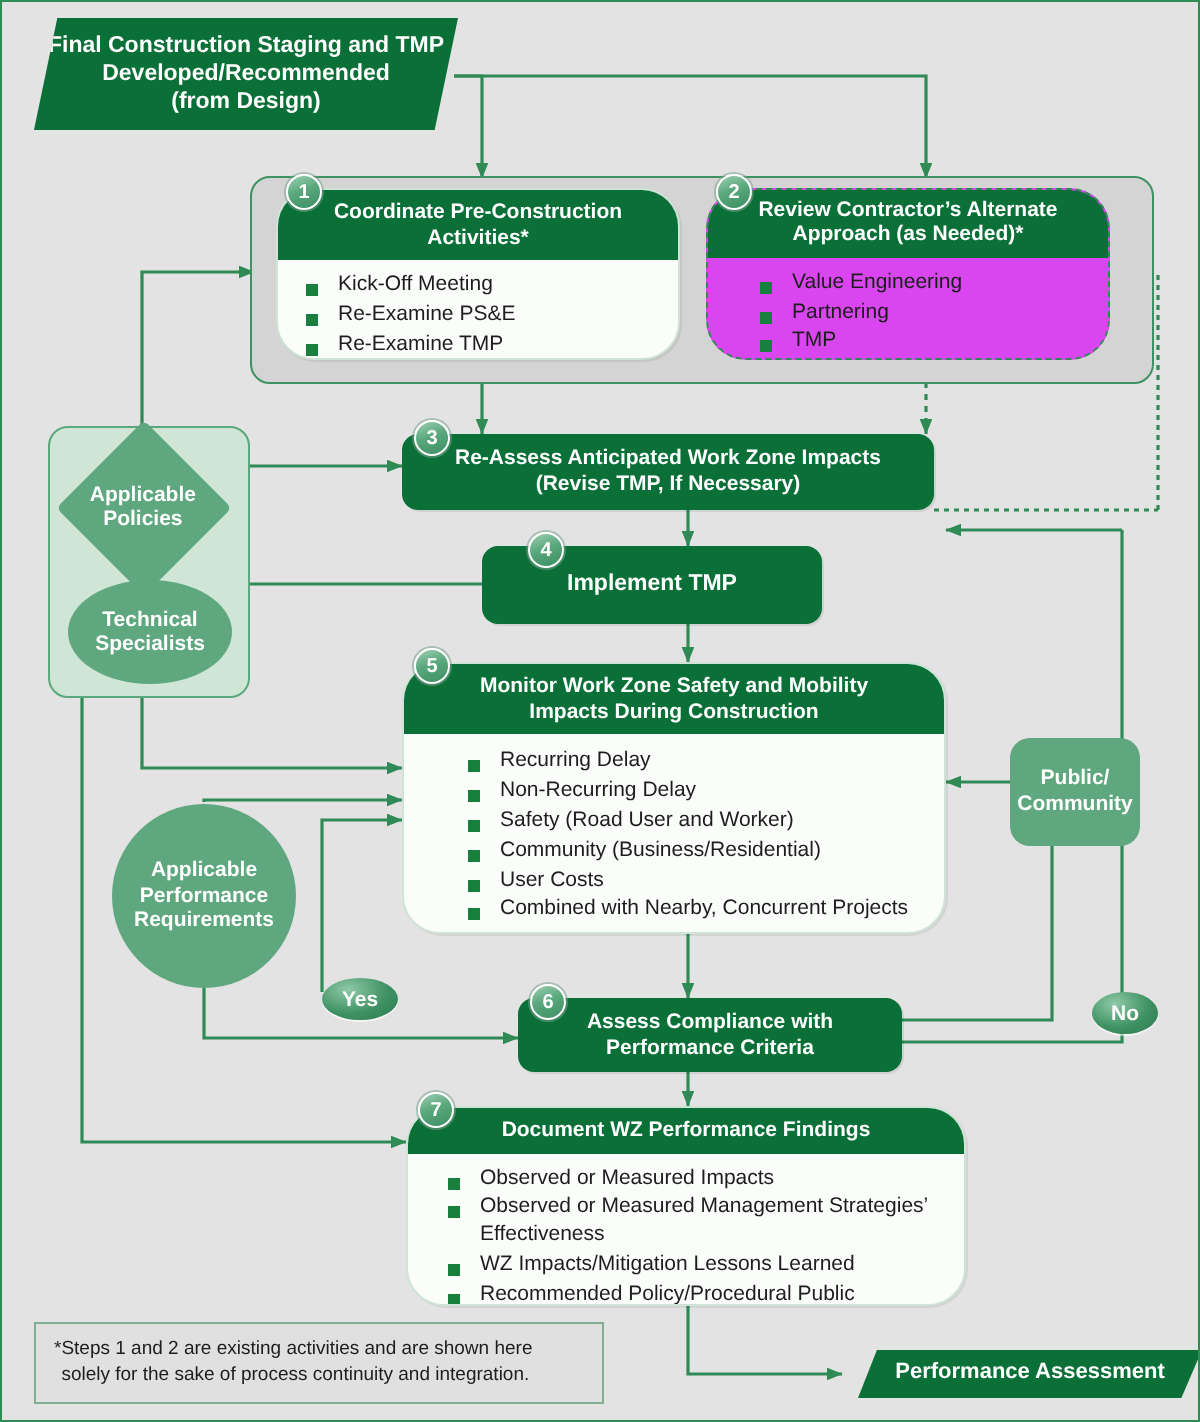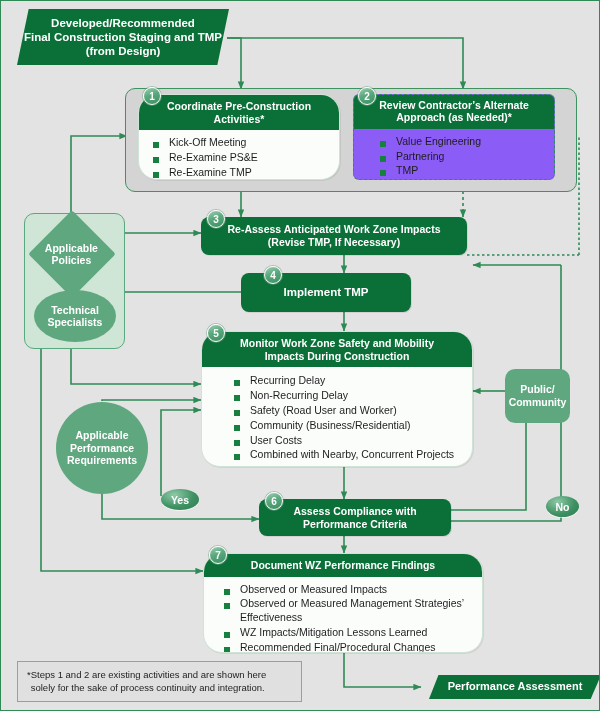--- a/index.html
+++ b/index.html
@@ -33,23 +33,23 @@
 
   
   .stepbox{
     background:#fbfdfb;
     border-radius:19px;
     border:1px solid #cfe3d6;
     box-shadow:1px 1px 0 rgba(0,0,0,.07);
     overflow:hidden;
   }
   .stepbox.dashed{
-    background:#8b5cf6;
+    background:#d946ef;
     border:1.5px dashed #2f8a55;
-    border-radius:6px;
+    border-radius:20px;
     box-shadow:none;
   }
   .stephead{
     background:#0a7038;
     color:#fff;
     font-weight:bold;
     text-align:center;
     line-height:1.2;
     padding:5px 6px 5px;
   }
@@ -229,22 +229,22 @@
       <path d="M525,422 L525,509 L430,509" marker-end="url(#arw)"></path>
 
       <path d="M426,520 L560,520 L560,264"></path>
 
       <path d="M343,652 L343,686 L420,686" marker-end="url(#arw)"></path>
     </g>
   </svg>
 
   <div class="node banner banner-start" style="left:16px;top:8px;width:212px;height:56px;font-size:11.5px;">
     <div>
+      <div>Final Construction Staging and TMP</div>
       <div>Developed/Recommended</div>
-      <div>Final Construction Staging and TMP</div>
       <div>(from Design)</div>
     </div>
   </div>
 
   <div class="node groupbox" style="left:124px;top:87px;width:452px;height:104px;"></div>
 
   <div class="node num" style="left:142px;top:86px;">1</div>
   <div class="node stepbox" style="left:137px;top:93px;width:202px;height:86px;">
     <div class="stephead" style="font-size:10.5px;">
       <div>Coordinate Pre-Construction</div>
@@ -348,21 +348,21 @@
   <div class="node num" style="left:208px;top:545px;">7</div>
   <div class="node stepbox" style="left:202px;top:552px;width:280px;height:100px;">
     <div class="stephead" style="font-size:10.5px;">
       <div>Document WZ Performance Findings</div>
     </div>
     <div class="stepbody" style="font-size:10.5px;padding-left:20px;padding-top:6px;">
       <ul>
         <li>Observed or Measured Impacts</li>
         <li>Observed or Measured Management Strategies’ Effectiveness</li>
         <li>WZ Impacts/Mitigation Lessons Learned</li>
-        <li>Recommended Final/Procedural Changes</li>
+        <li>Recommended Policy/Procedural Public</li>
       </ul>
     </div>
   </div>
 
   <div class="footnote" style="left:16px;top:660px;width:265px;font-size:9.5px;">
     <div style="display:flex;">
       <span class="star">*</span>
       <span>
         <span>Steps 1 and 2 are existing activities and are shown here</span>
         <span>solely for the sake of process continuity and integration.</span>

